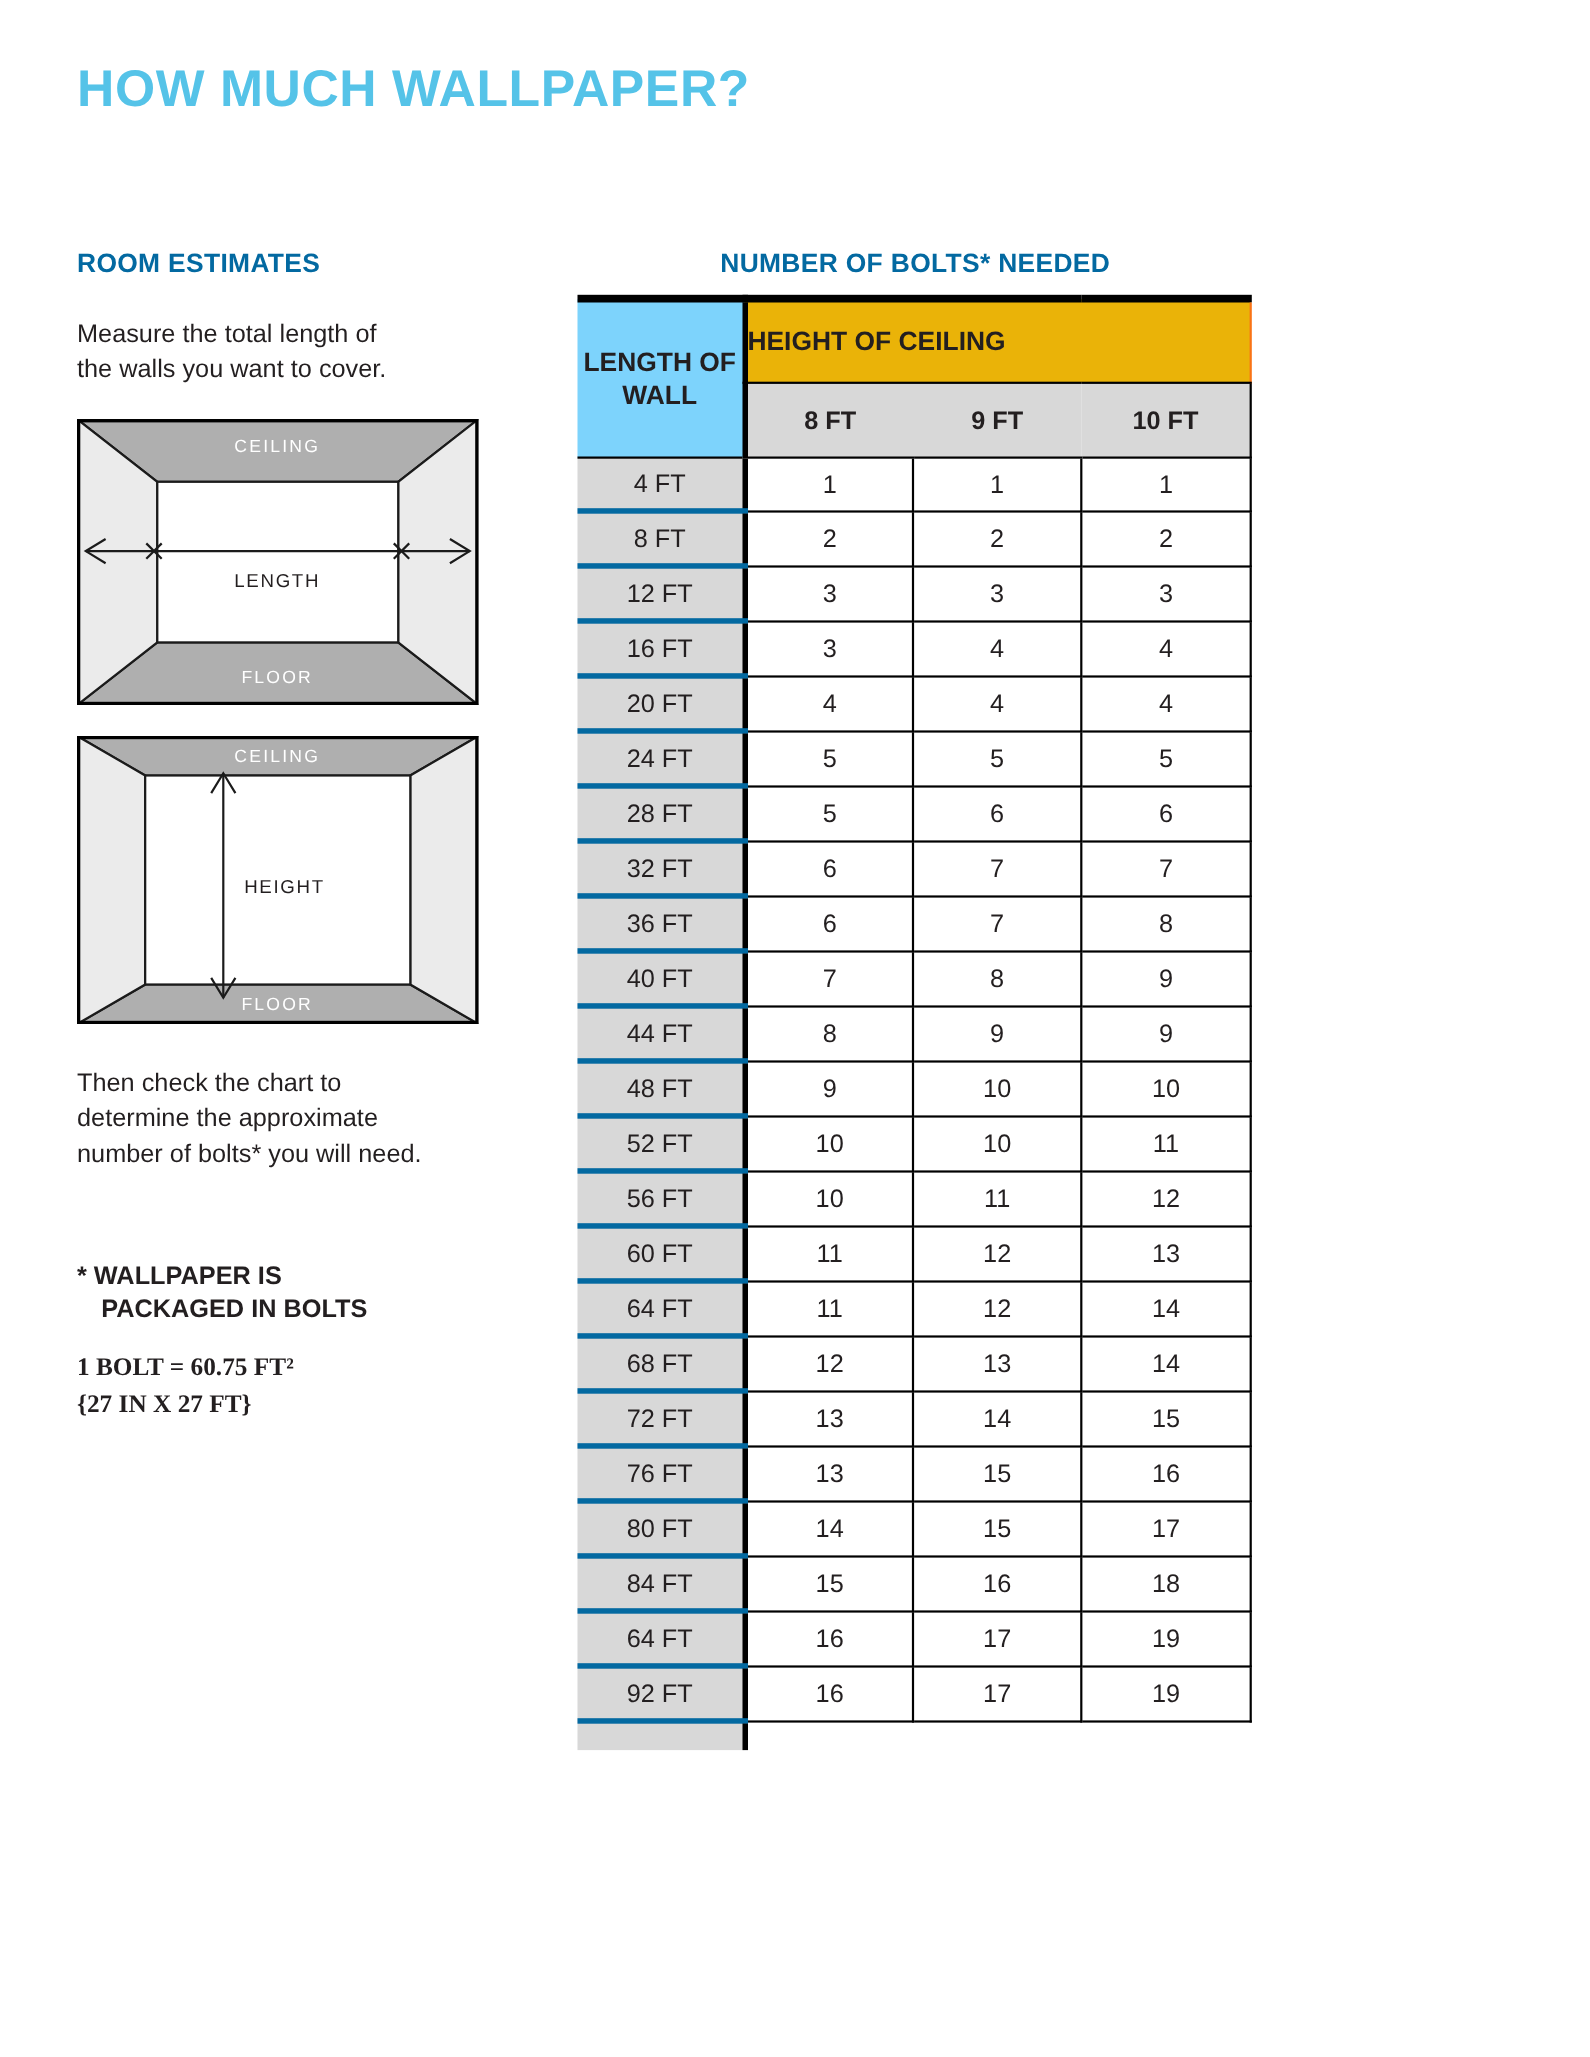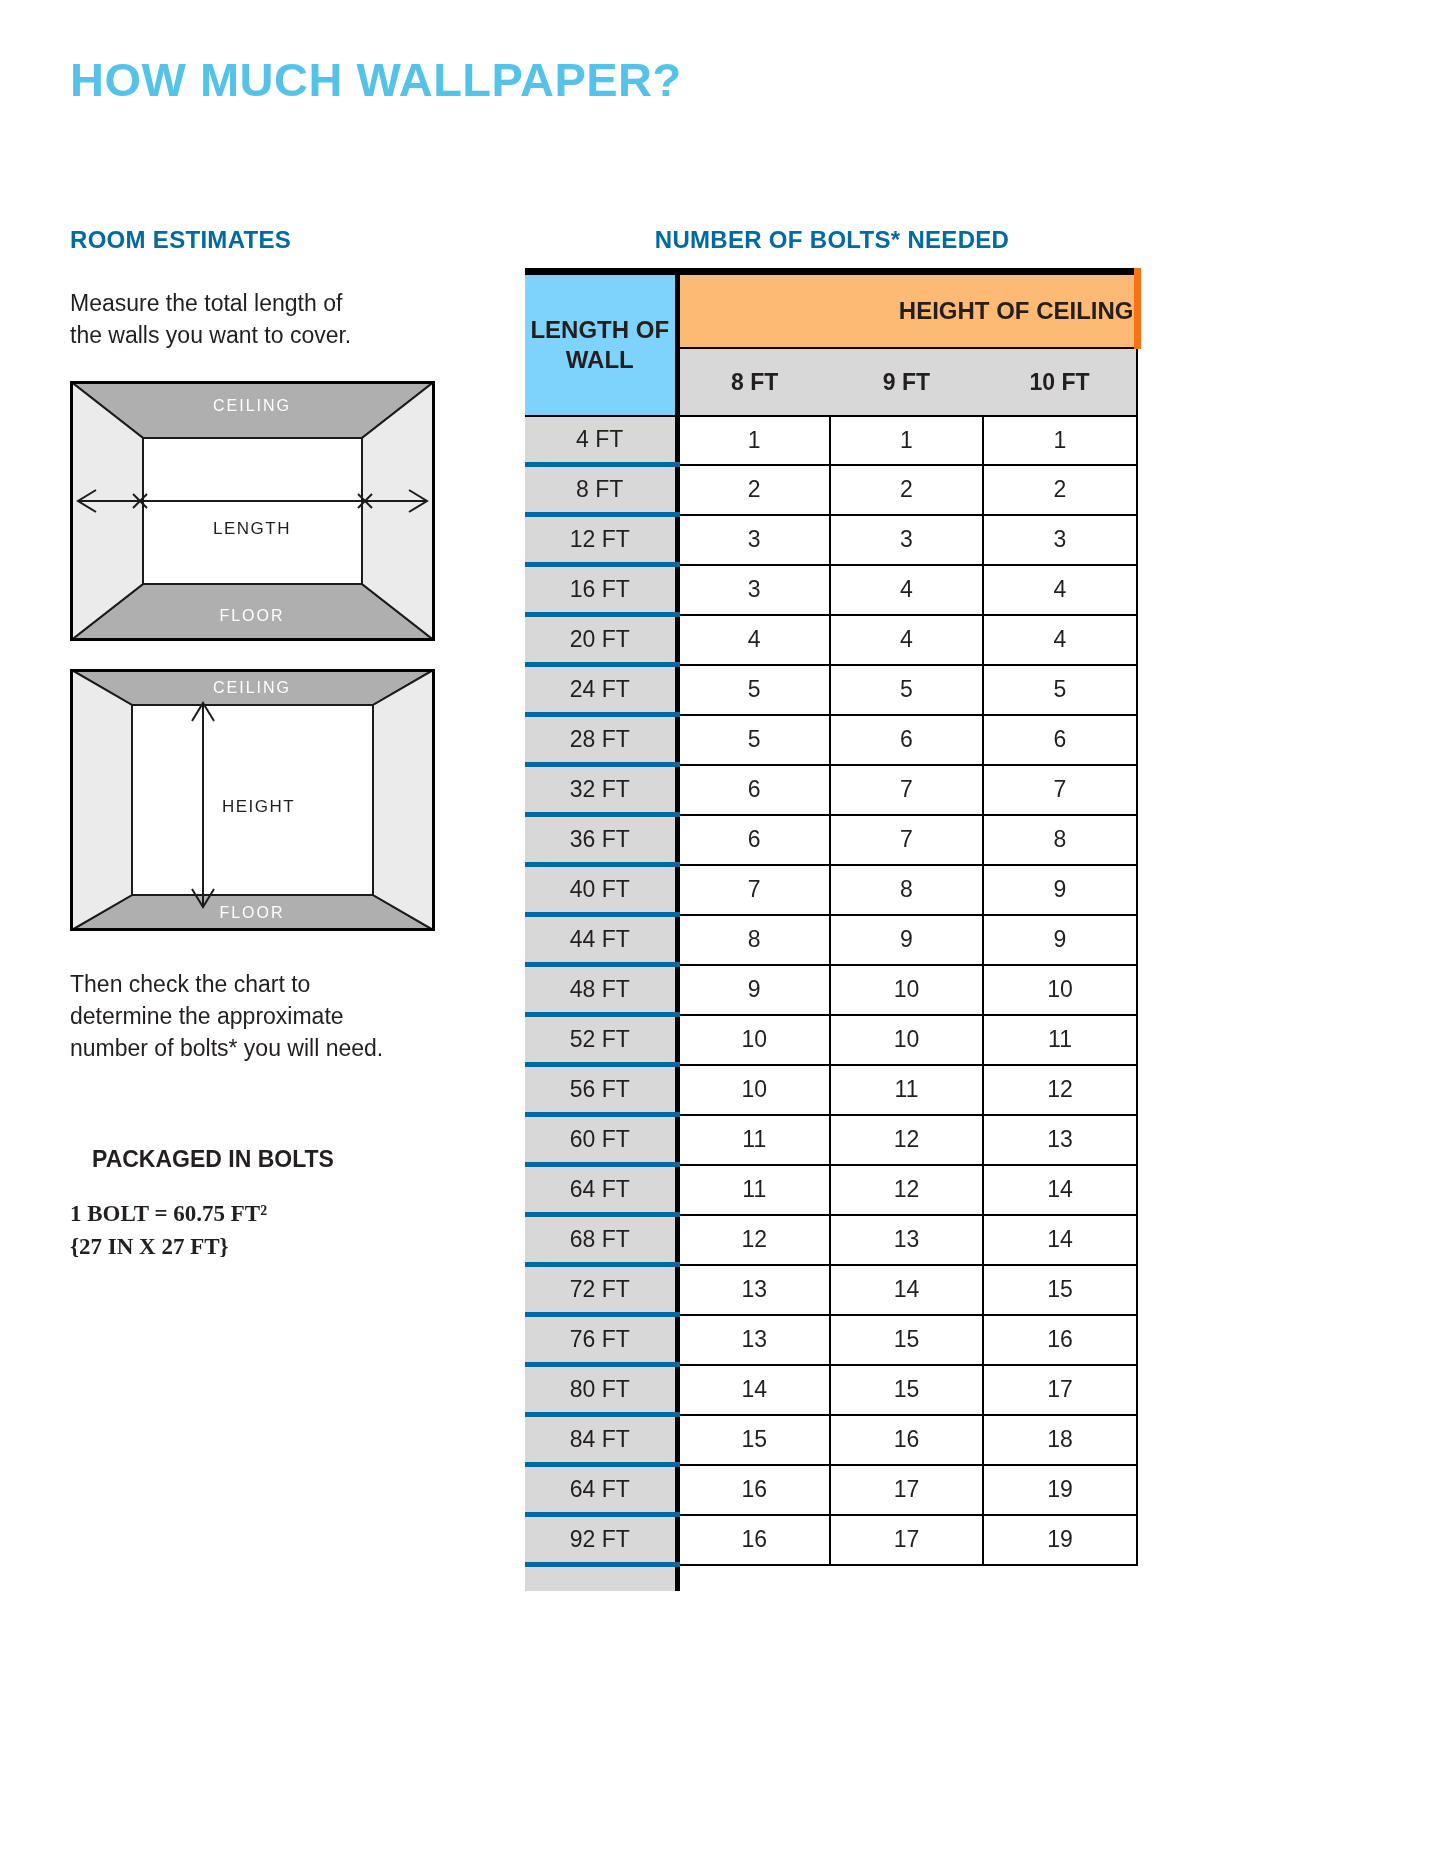--- a/index.html
+++ b/index.html
@@ -60,26 +60,26 @@
   }
   .bolts-table th, .bolts-table td { padding: 0; vertical-align: middle; }
   .row-header {
     background: #7dd3fc;
     font-size: 24px; font-weight: bold;
     text-align: center; line-height: 1.25;
     border-right: 5px solid #000;
     border-bottom: 2px solid #000;
   }
   .group-header {
-    background: #fdba74;
+    background: #eab308;
     font-size: 24px; font-weight: bold;
-    text-align: right;
+    text-align: left;
     height: 72px;
     border-bottom: 2px solid #000;
-    border-right: 7px solid #f97316;
+    border-right: 2px solid #f97316;
   }
   .col-header {
     background: #d8d8d8;
     font-size: 23px; font-weight: bold;
     text-align: center;
     height: 66px;
     border-bottom: 2px solid #000;
   }
   .col-last { border-right: 2px solid #000; }
   .bolts-table tbody td { height: 45px; font-size: 23px; text-align: center; }
@@ -146,20 +146,21 @@
       <text x="182" y="24" text-anchor="middle" class="diagram-band-label">CEILING</text>
       <text x="182" y="249" text-anchor="middle" class="diagram-band-label">FLOOR</text>
       <text x="152" y="143" text-anchor="start" class="diagram-measure-label">HEIGHT</text>
     </svg>
 
     <p class="body-text step3">Then check the chart to
 determine the approximate
 number of bolts* you will need.</p>
 
     <div class="footnote">
+      <div>* WALLPAPER IS</div>
       <div class="indent">PACKAGED IN BOLTS</div>
     </div>
 
     <div class="bolt-size">
       <div>1 BOLT = 60.75 FT²</div>
       <div>{27 IN X 27 FT}</div>
     </div>
   </section>
 
   <section class="right-col">

